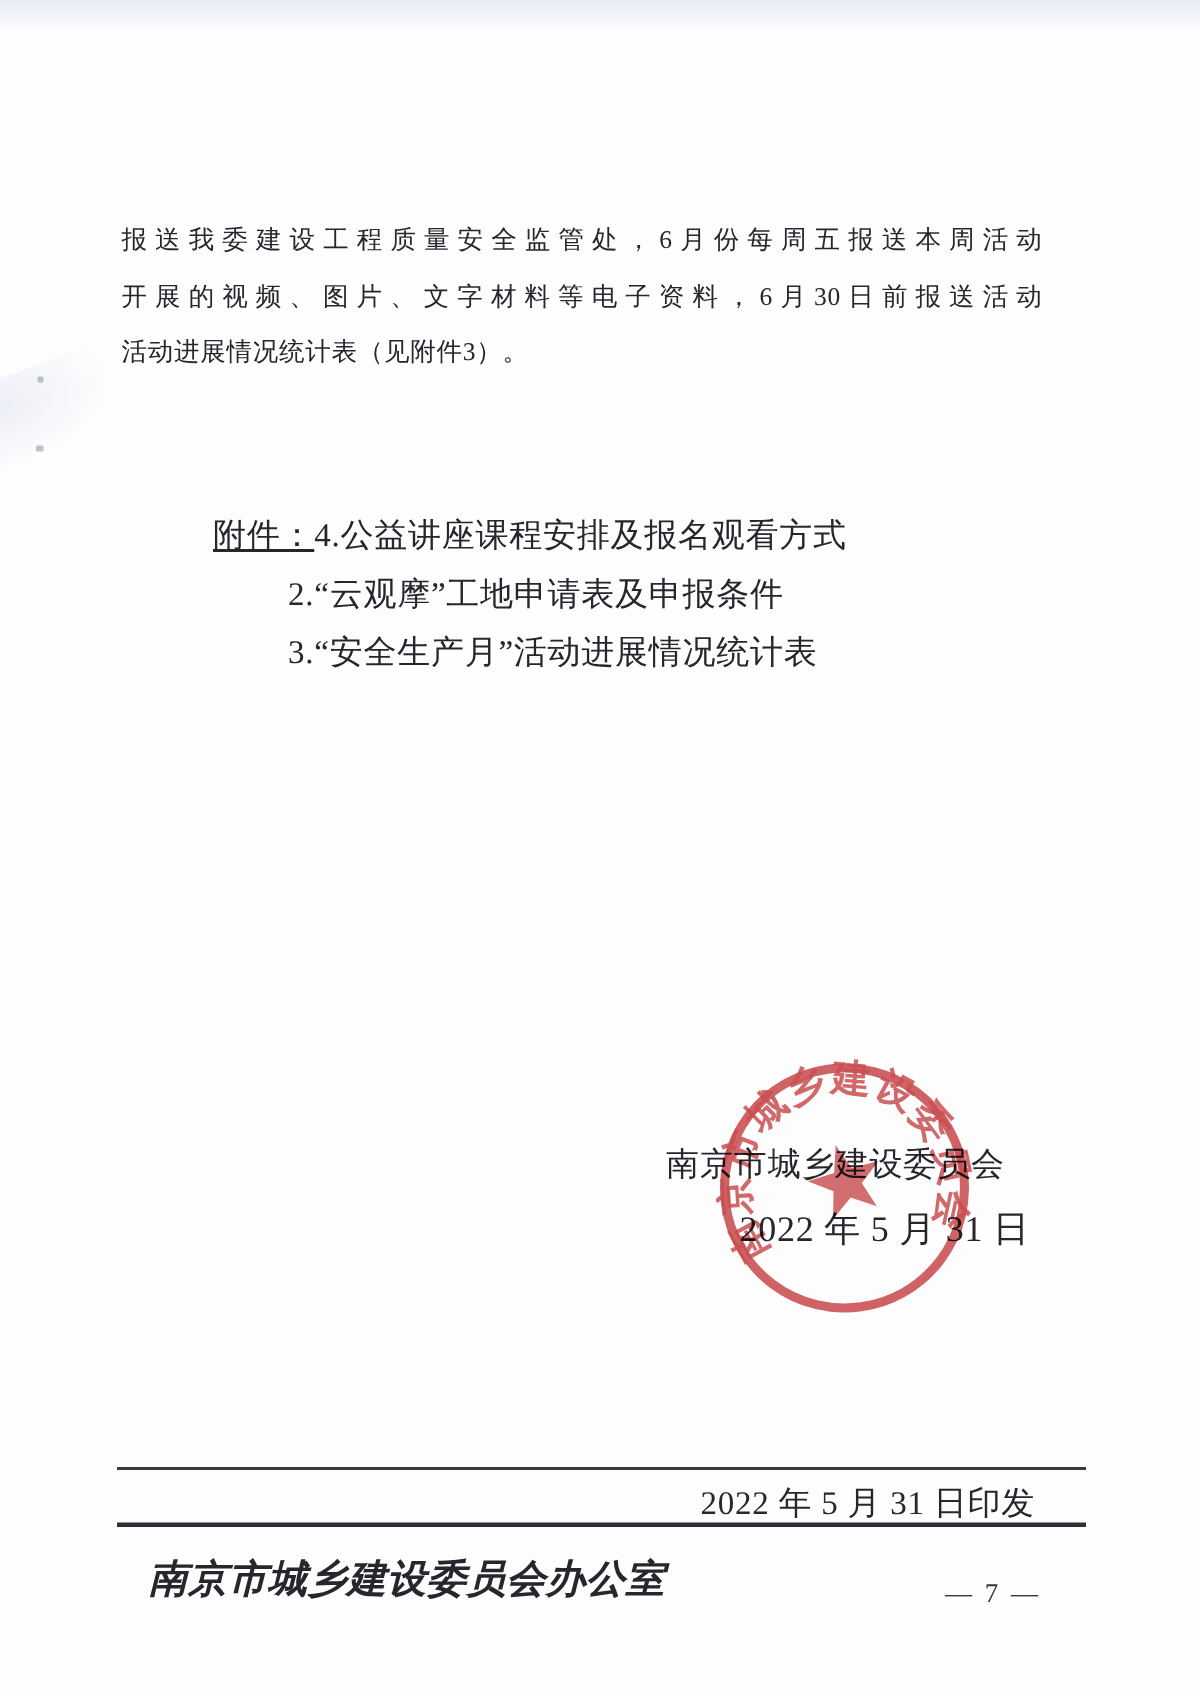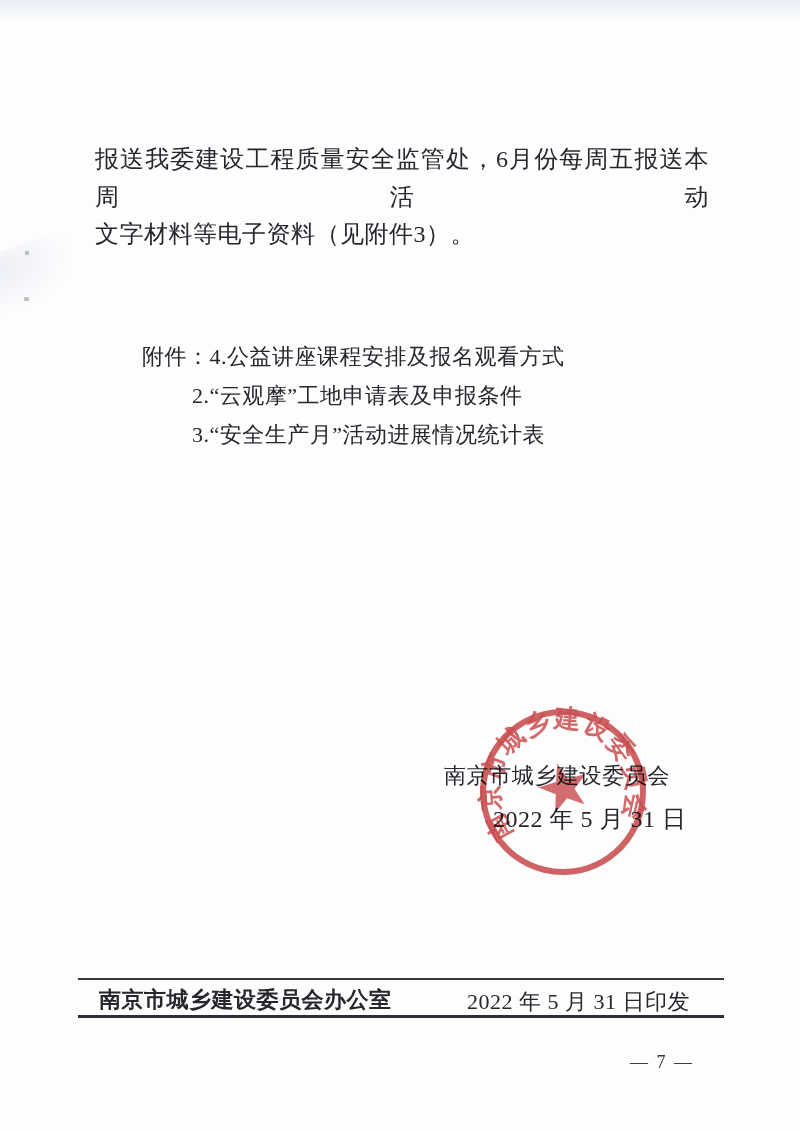--- a/index.html
+++ b/index.html
@@ -36,23 +36,23 @@
     background: #8a8f9c;
     opacity: 0.55;
     border-radius: 1px;
   }
   .speck.s1 { left: 25px; top: 251px; }
   .speck.s2 { left: 24px; top: 297px; width: 5px; height: 4px; }
 
   
   .para {
     position: absolute;
-    left: 95px; top: 141px;
+    left: 81px; top: 141px;
     width: 614px;
-    font-size: 24px;
+    font-size: 17px;
     line-height: 37.5px;
     letter-spacing: 0.5px;
   }
   .para .line-just {
     text-align: justify;
     text-align-last: justify;
   }
   .para .line-last {
     text-align: left;
   }
@@ -71,20 +71,21 @@
     left: 142px; top: 337px;
     width: 520px;
     font-size: 22px;
     line-height: 39px;
     letter-spacing: 0.5px;
   }
   .attach-row { display: flex; }
   .attach-label {
     flex: 0 0 50px;
     white-space: nowrap;
+    text-decoration: underline;
   }
   .attach-item.indented { margin-left: 50px; font-family: Liberation Serif, serif; }
 
   
   .sig-org {
     position: absolute;
     left: 444px; top: 761px;
     font-size: 22px;
     letter-spacing: 0.6px;
     white-space: nowrap;
@@ -117,25 +118,26 @@
     background: #3a3a42;
   }
   .foot-rule-bottom {
     position: absolute;
     left: 78px; top: 1015px;
     width: 646px; height: 2.6px;
     background: #2e2e36;
   }
   .foot-issuer {
     position: absolute;
-    left: 99px; top: 985px;
-    font-size: 22px;
+    left: 99px; top: 1035px;
+    font-size: 26px;
     font-weight: bold;
     letter-spacing: 0.5px;
     white-space: nowrap;
+    font-style: italic;
   }
   .foot-date {
     position: absolute;
     left: 467px; top: 987px;
     font-size: 22px;
     letter-spacing: 0.5px;
     white-space: nowrap;
   }
 
   .page-number {
@@ -152,21 +154,22 @@
 
 <div class="page">
 
   <div class="scan-strip"></div>
   <div class="scan-smudge"></div>
   <div class="speck s1"></div>
   <div class="speck s2"></div>
 
   <div class="para">
     <div class="line-just">报送我委建设工程质量安全监管处，6月份每周五报送本周活动</div>
-    <div class="line-last">文字材料等电子资料（见附件3）。</div>
+    <div class="line-just">开展的视频、图片、文字材料等电子资料，6月30日前报送活动</div>
+    <div class="line-last">活动进展情况统计表（见附件3）。</div>
   </div>
 
 
   <div class="attachments">
     <div class="attach-row">
       <span class="attach-label">附件：</span>
       <span class="attach-item">4.公益讲座课程安排及报名观看方式</span>
     </div>
     <div class="attach-item indented">2.“云观摩”工地申请表及申报条件</div>
     <div class="attach-item indented">3.“安全生产月”活动进展情况统计表</div>

